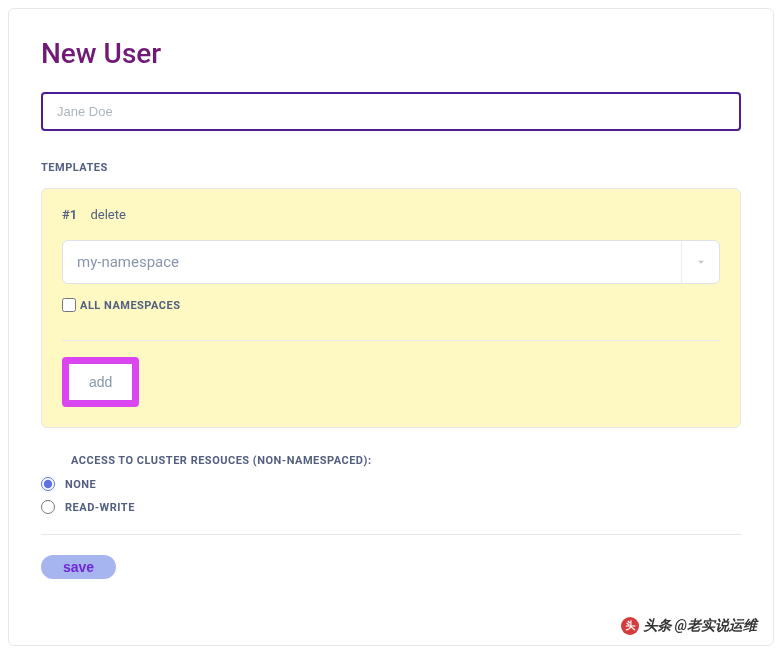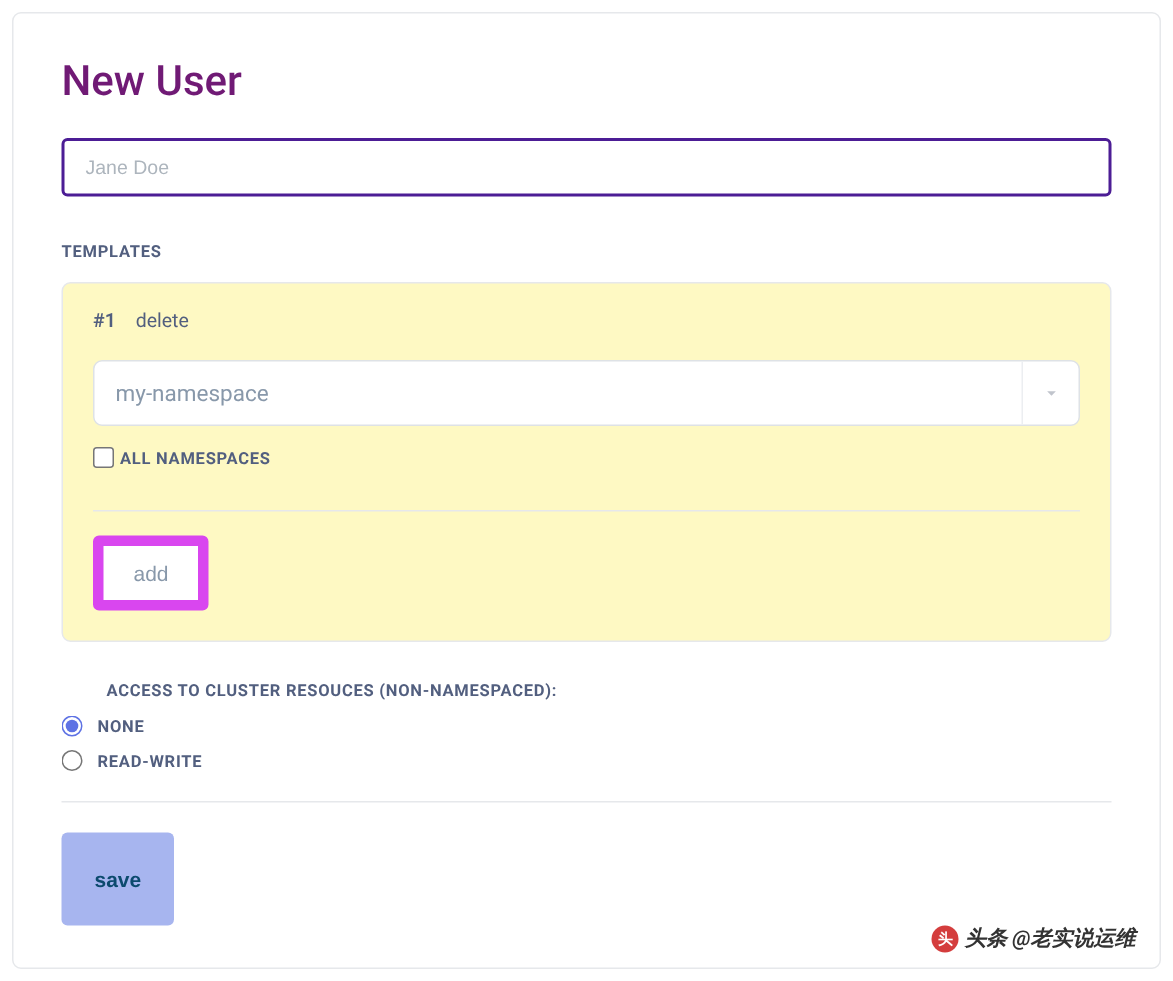--- a/index.html
+++ b/index.html
@@ -179,24 +179,24 @@
       color: #525f7f;
       margin-bottom: 9px;
     }
     .radio-row input[type="radio"] {
       width: 14px;
       height: 14px;
       accent-color: #5e72e4;
     }
     .save-btn {
       background: #a7b5ef;
-      color: #0c4a6e;
+      color: #6d28d9;
       border: none;
-      border-radius: 4px;
-      padding: 23px 22px;
+      border-radius: 14px;
+      padding: 4px 22px;
       font-size: 14px;
       font-weight: 600;
       cursor: pointer;
     }
     .watermark {
       position: absolute;
       right: 16px;
       bottom: 10px;
       font-size: 14px;
       color: #333;

